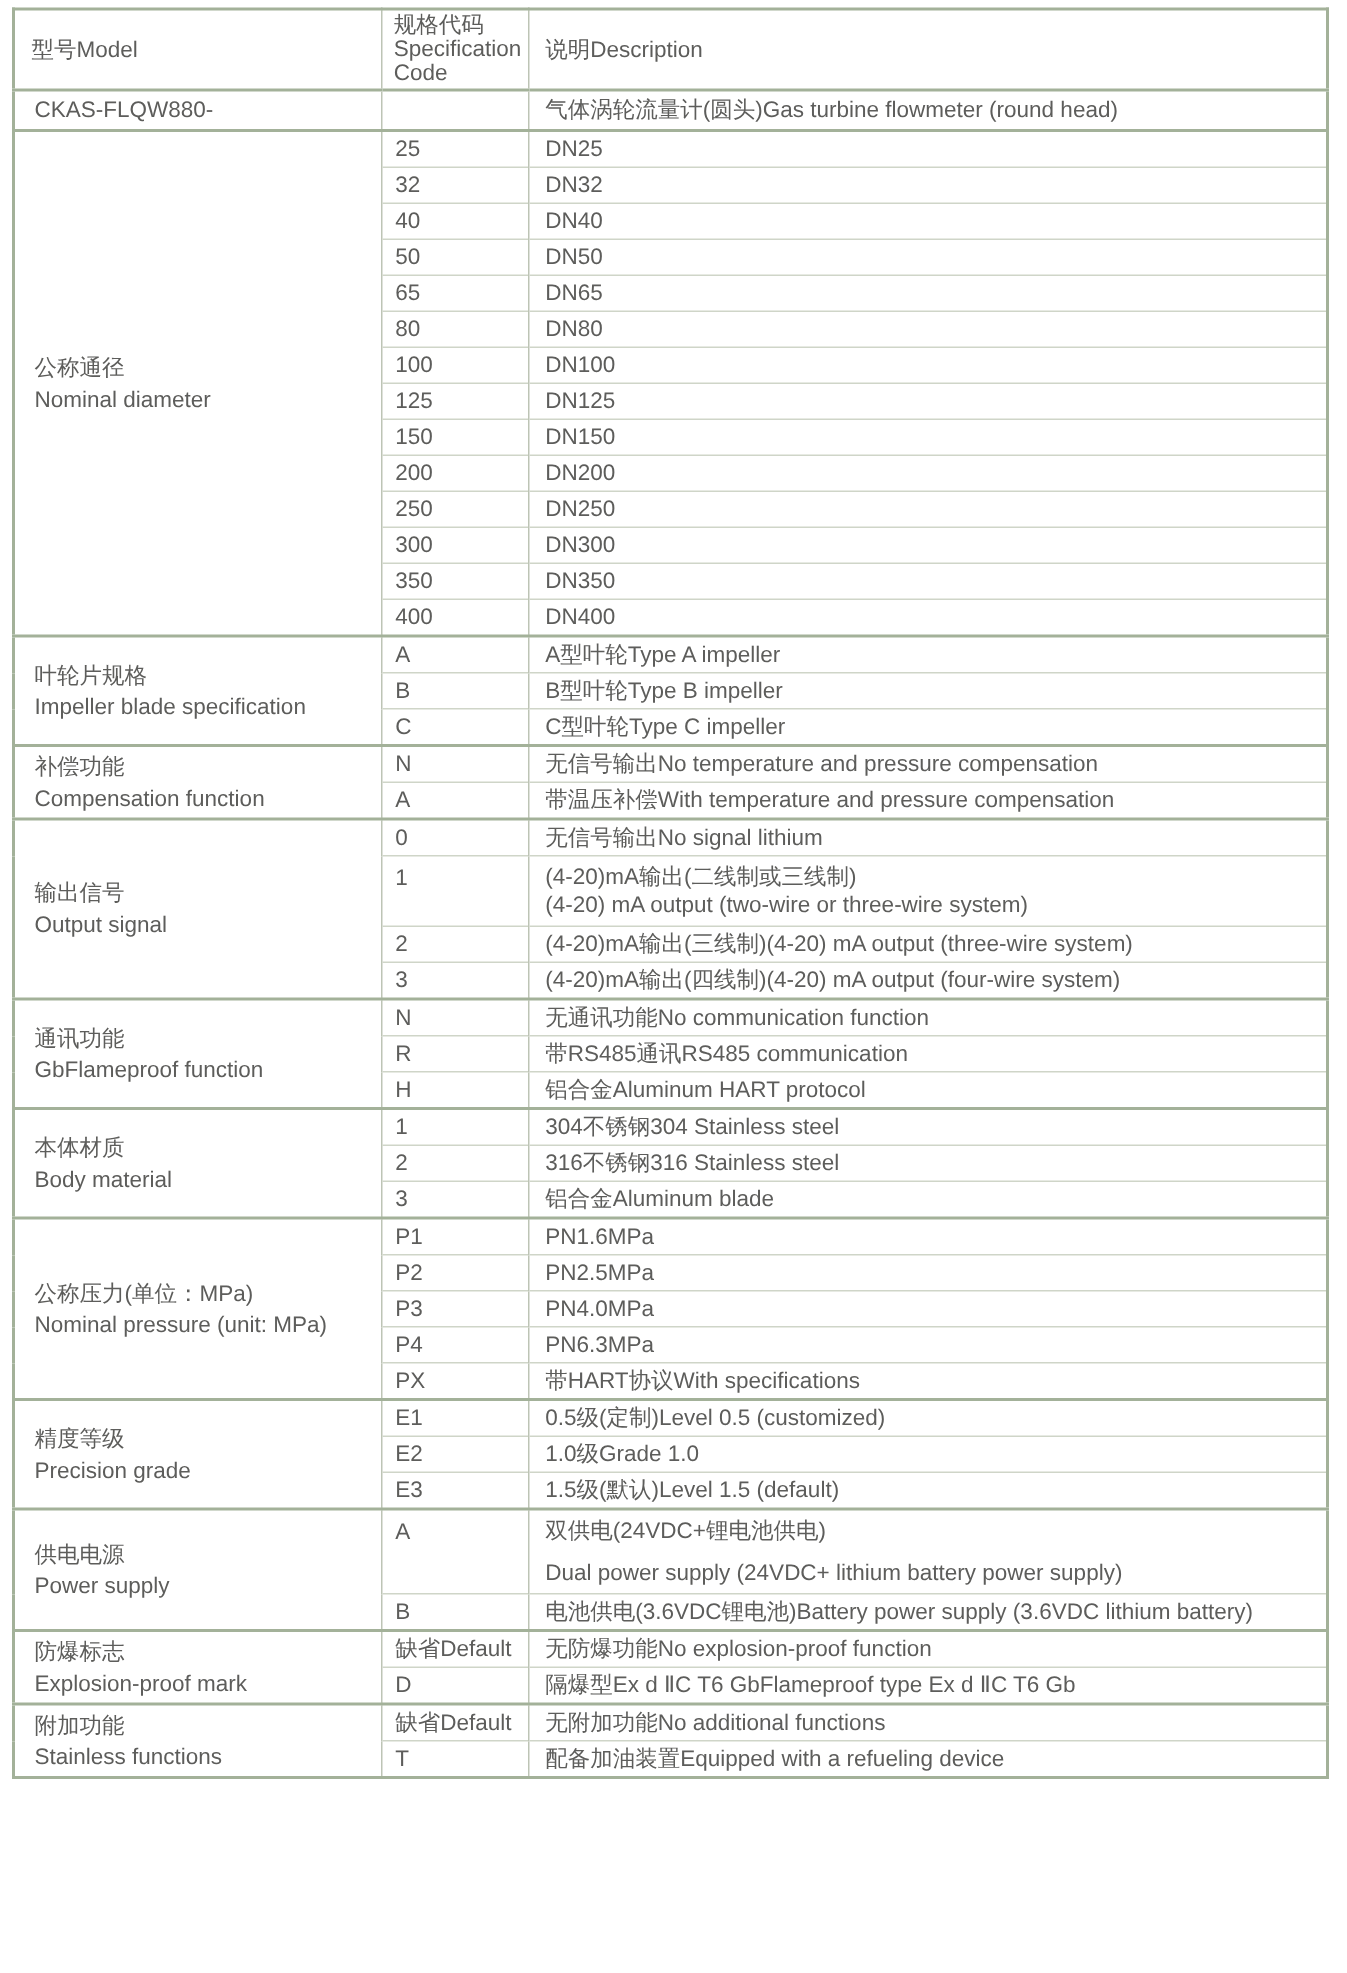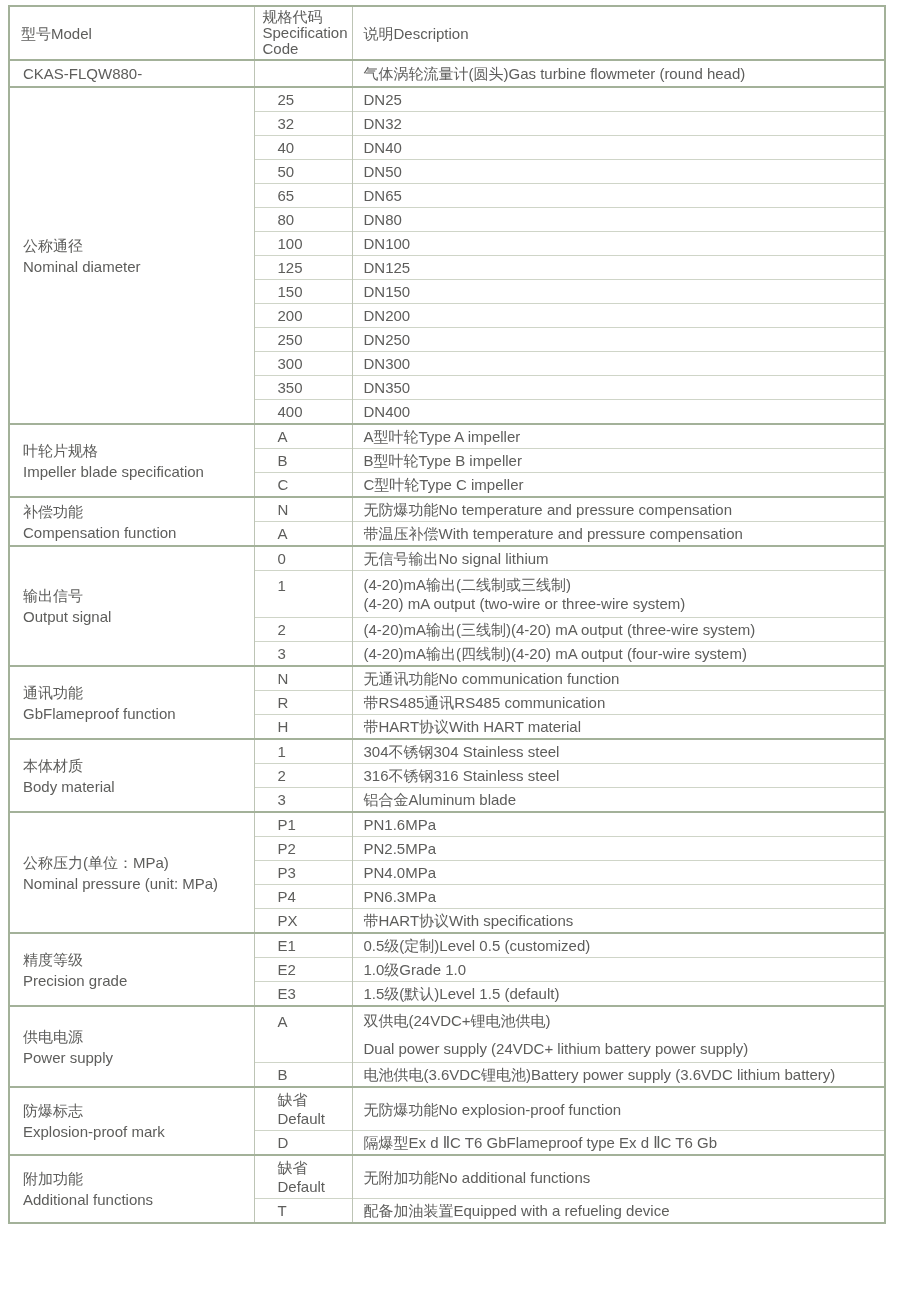--- a/index.html
+++ b/index.html
@@ -54,21 +54,21 @@
     height:24px;
     vertical-align:middle;
     border-top:1px solid var(--border-light);
   }
   td.label{
     border-left:none;
     line-height:21px;
     padding-left:13px;
   }
   td.code,td.desc{border-left:1px solid var(--border-vline);}
-  td.code{padding-left:23px;}
+  td.code{padding-left:9px;}
   tr.tall td{height:auto;}
   tr.tall td.code{vertical-align:top;padding-top:5px;}
   tr.tall td.desc{padding-top:4px;padding-bottom:4px;}
   td.desc div.gapline{margin-top:9px;}
 </style>
 </head>
 <body>
 
 <div class="page">
   <table class="spec">
@@ -215,21 +215,21 @@
         </tr>
       </tbody>
       <tbody>
         <tr>
           <td class="label" rowspan="2">
             <div>补偿功能</div>
             <div>Compensation function</div>
           </td>
           <td class="code">N</td>
           <td class="desc">
-            <div>无防爆功能No temperature and pressure compensation</div>
+            <div>无信号输出No temperature and pressure compensation</div>
           </td>
         </tr>
         <tr>
           <td class="code">A</td>
           <td class="desc">
             <div>带温压补偿With temperature and pressure compensation</div>
           </td>
         </tr>
       </tbody>
       <tbody>
@@ -276,21 +276,21 @@
         </tr>
         <tr>
           <td class="code">R</td>
           <td class="desc">
             <div>带RS485通讯RS485 communication</div>
           </td>
         </tr>
         <tr>
           <td class="code">H</td>
           <td class="desc">
-            <div>带HART协议With HART material</div>
+            <div>铝合金Aluminum HART protocol</div>
           </td>
         </tr>
       </tbody>
       <tbody>
         <tr>
           <td class="label" rowspan="3">
             <div>本体材质</div>
             <div>Body material</div>
           </td>
           <td class="code">1</td>
@@ -405,21 +405,21 @@
           <td class="code">D</td>
           <td class="desc">
             <div>隔爆型Ex d ⅡC T6 GbFlameproof type Ex d ⅡC T6 Gb</div>
           </td>
         </tr>
       </tbody>
       <tbody>
         <tr>
           <td class="label" rowspan="2">
             <div>附加功能</div>
-            <div>Additional functions</div>
+            <div>Stainless functions</div>
           </td>
           <td class="code">缺省Default</td>
           <td class="desc">
             <div>无附加功能No additional functions</div>
           </td>
         </tr>
         <tr>
           <td class="code">T</td>
           <td class="desc">
             <div>配备加油装置Equipped with a refueling device</div>

